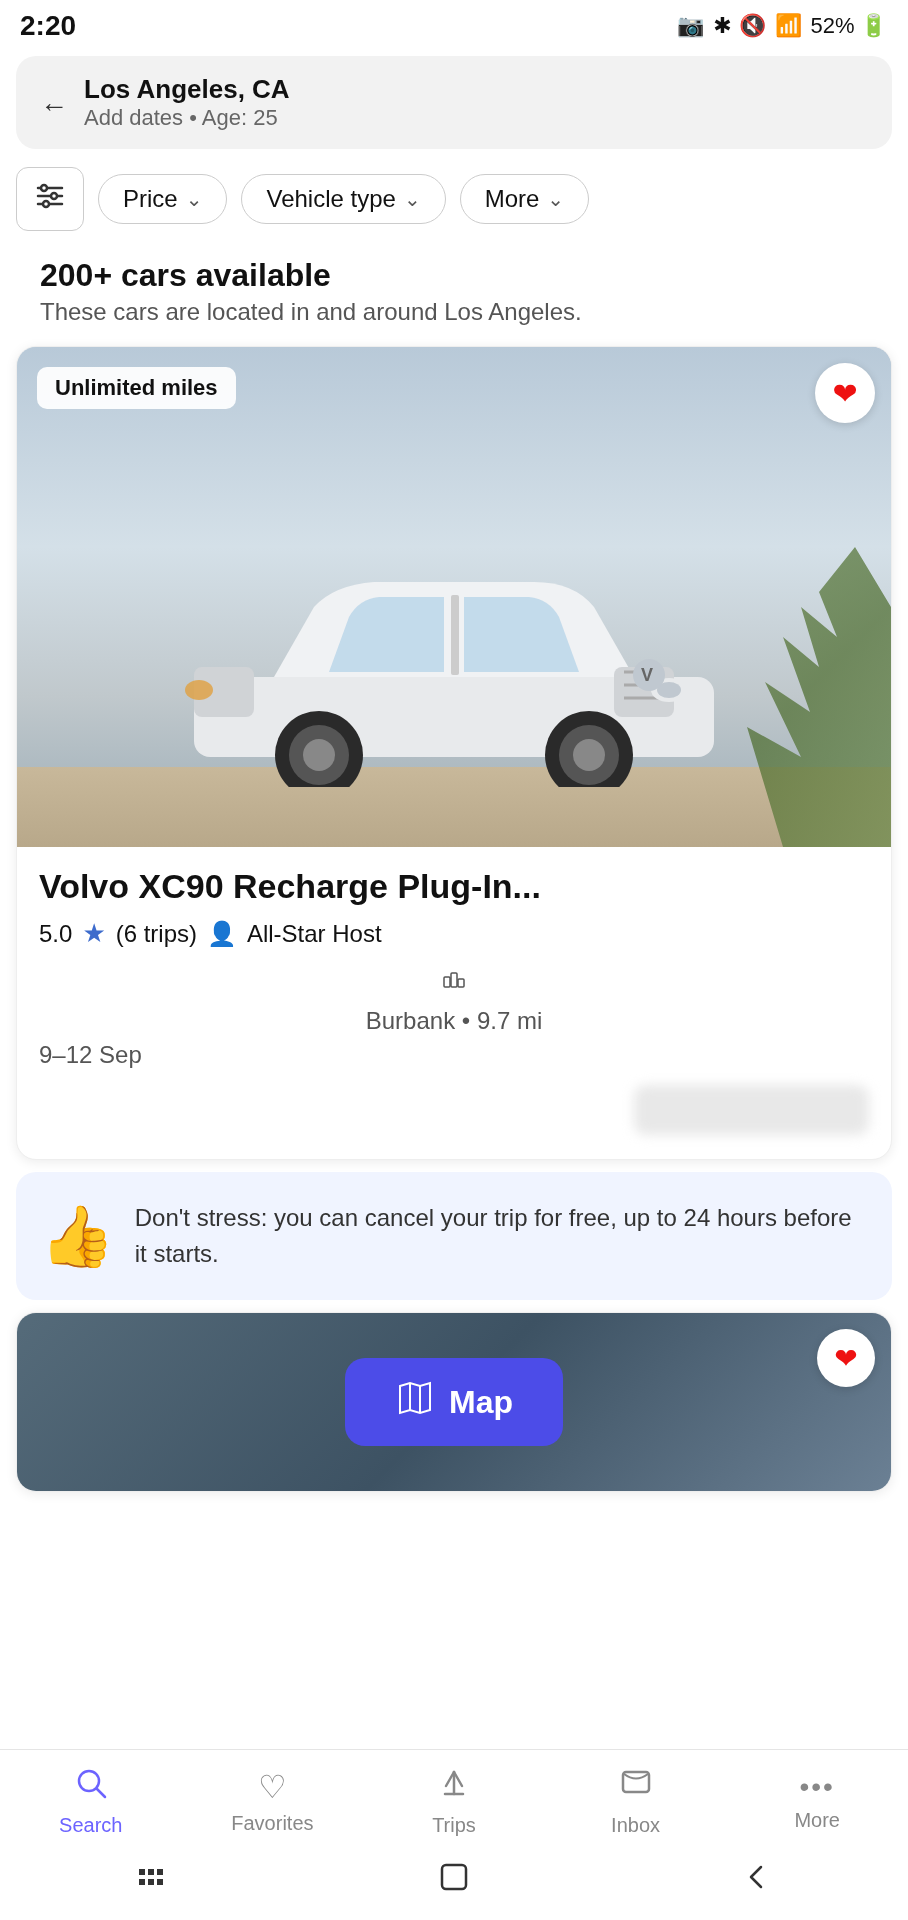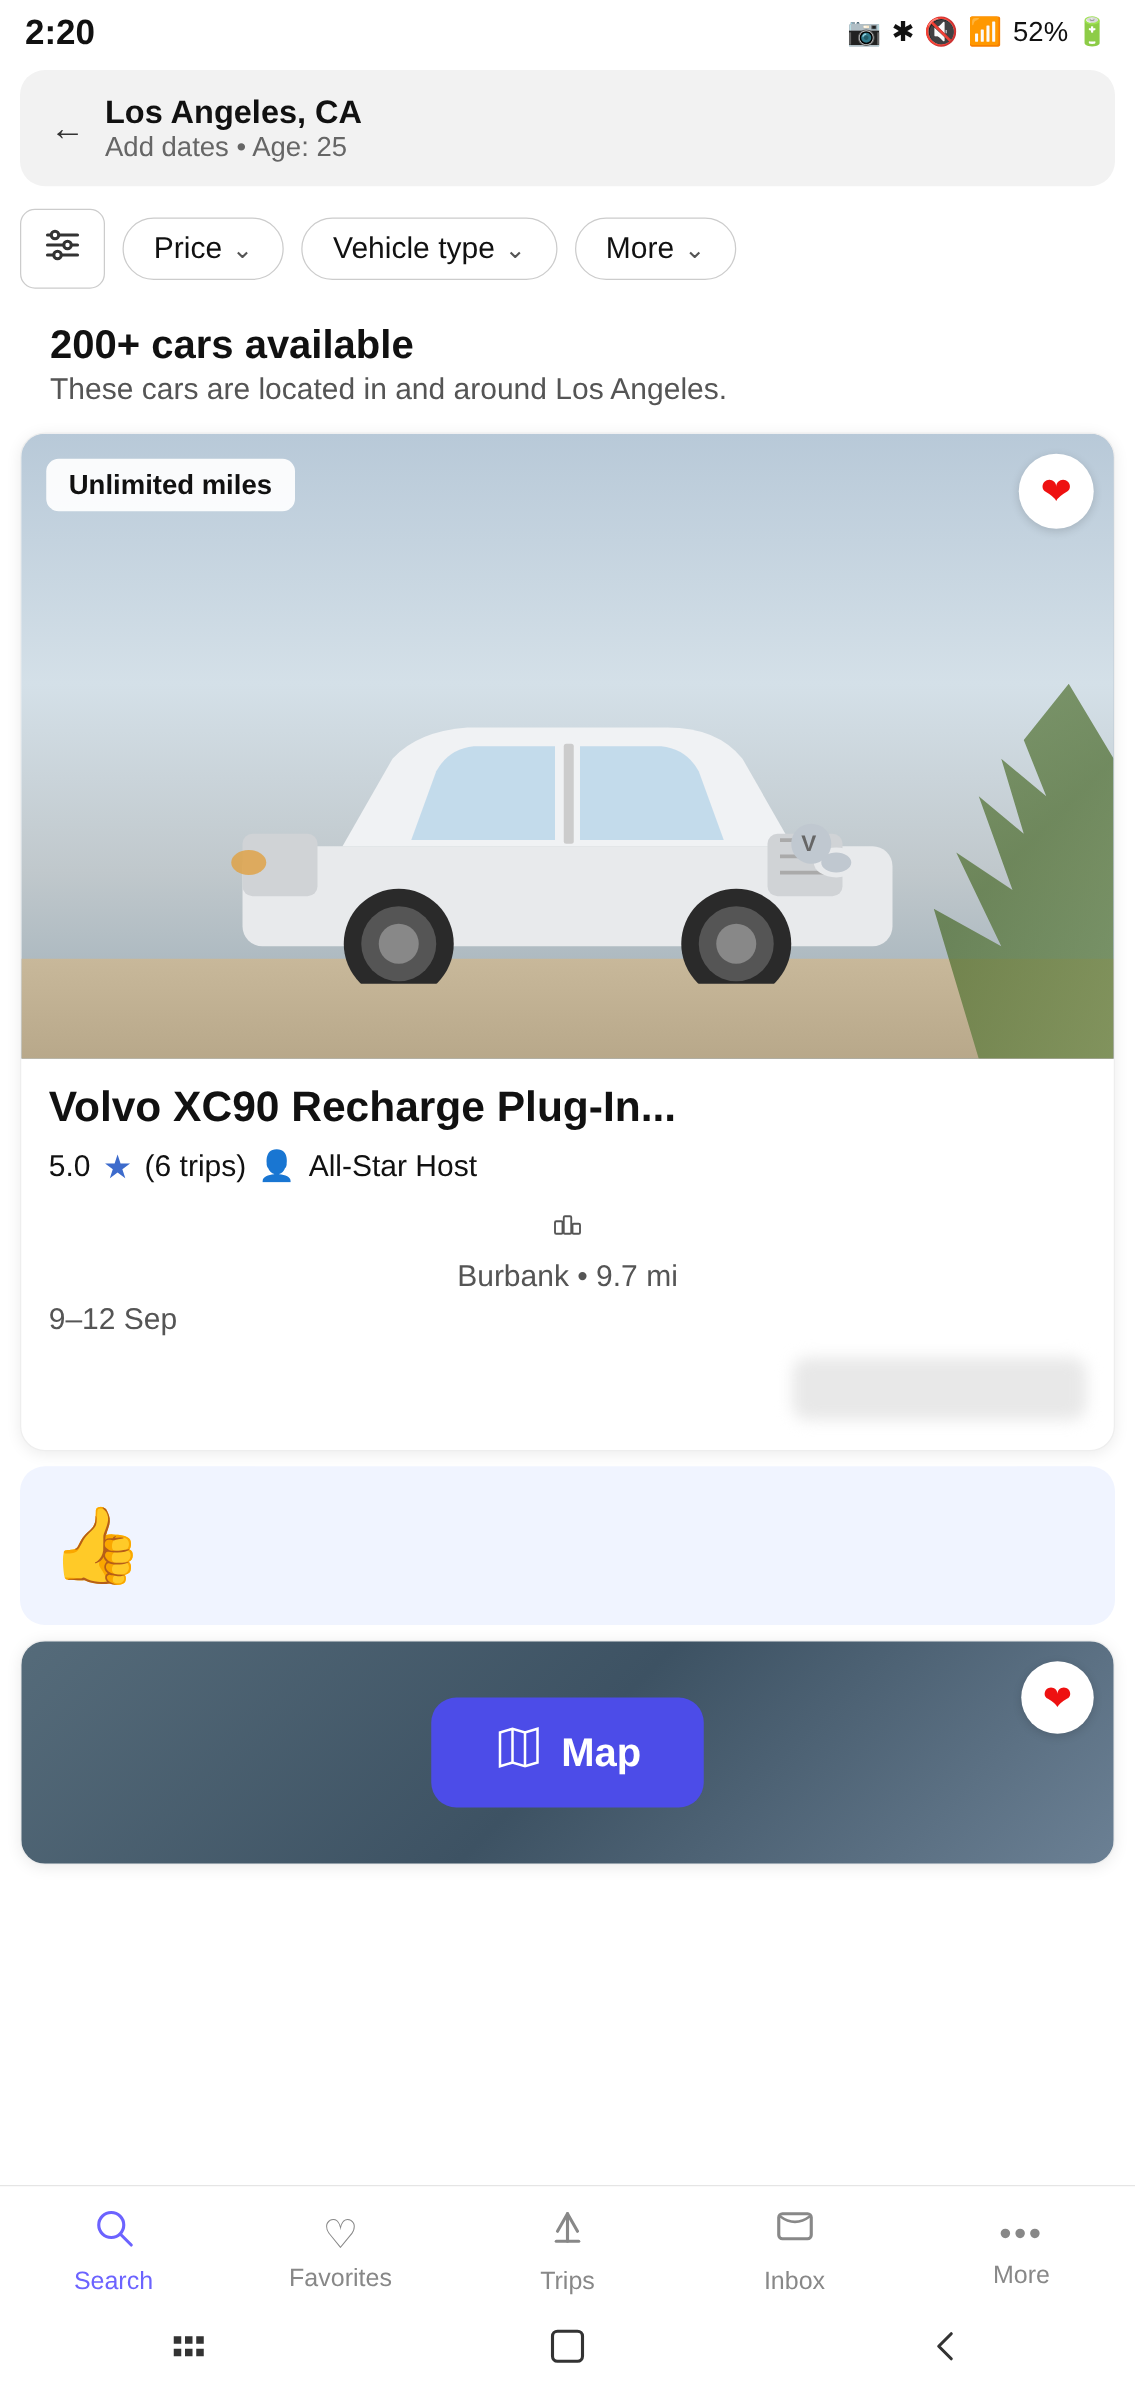--- a/index.html
+++ b/index.html
@@ -484,20 +484,21 @@
     </div>
     <div class="car-dates">9–12 Sep</div>
     <div class="price-box">
       <div class="price-pill">$129/day blurred</div>
     </div>
   </div>
 </div>
 
 <div class="promo-banner">
   <div class="promo-icon">👍</div>
+  <div class="promo-text">Don't stress: you can cancel your trip for free, up to 24 hours before it starts.</div>
 </div>
 
 <div class="car-card-partial">
   <div class="car-card-partial-bg"></div>
   <div class="map-btn">
     <span>
       <svg width="40" height="40" viewBox="0 0 40 40" fill="none">
         <path d="M5 8 L15 5 L25 8 L35 5 L35 32 L25 35 L15 32 L5 35 Z" stroke="white" stroke-width="2" fill="none"></path>
         <line x1="15" y1="5" x2="15" y2="32" stroke="white" stroke-width="2"></line>
         <line x1="25" y1="8" x2="25" y2="35" stroke="white" stroke-width="2"></line>

